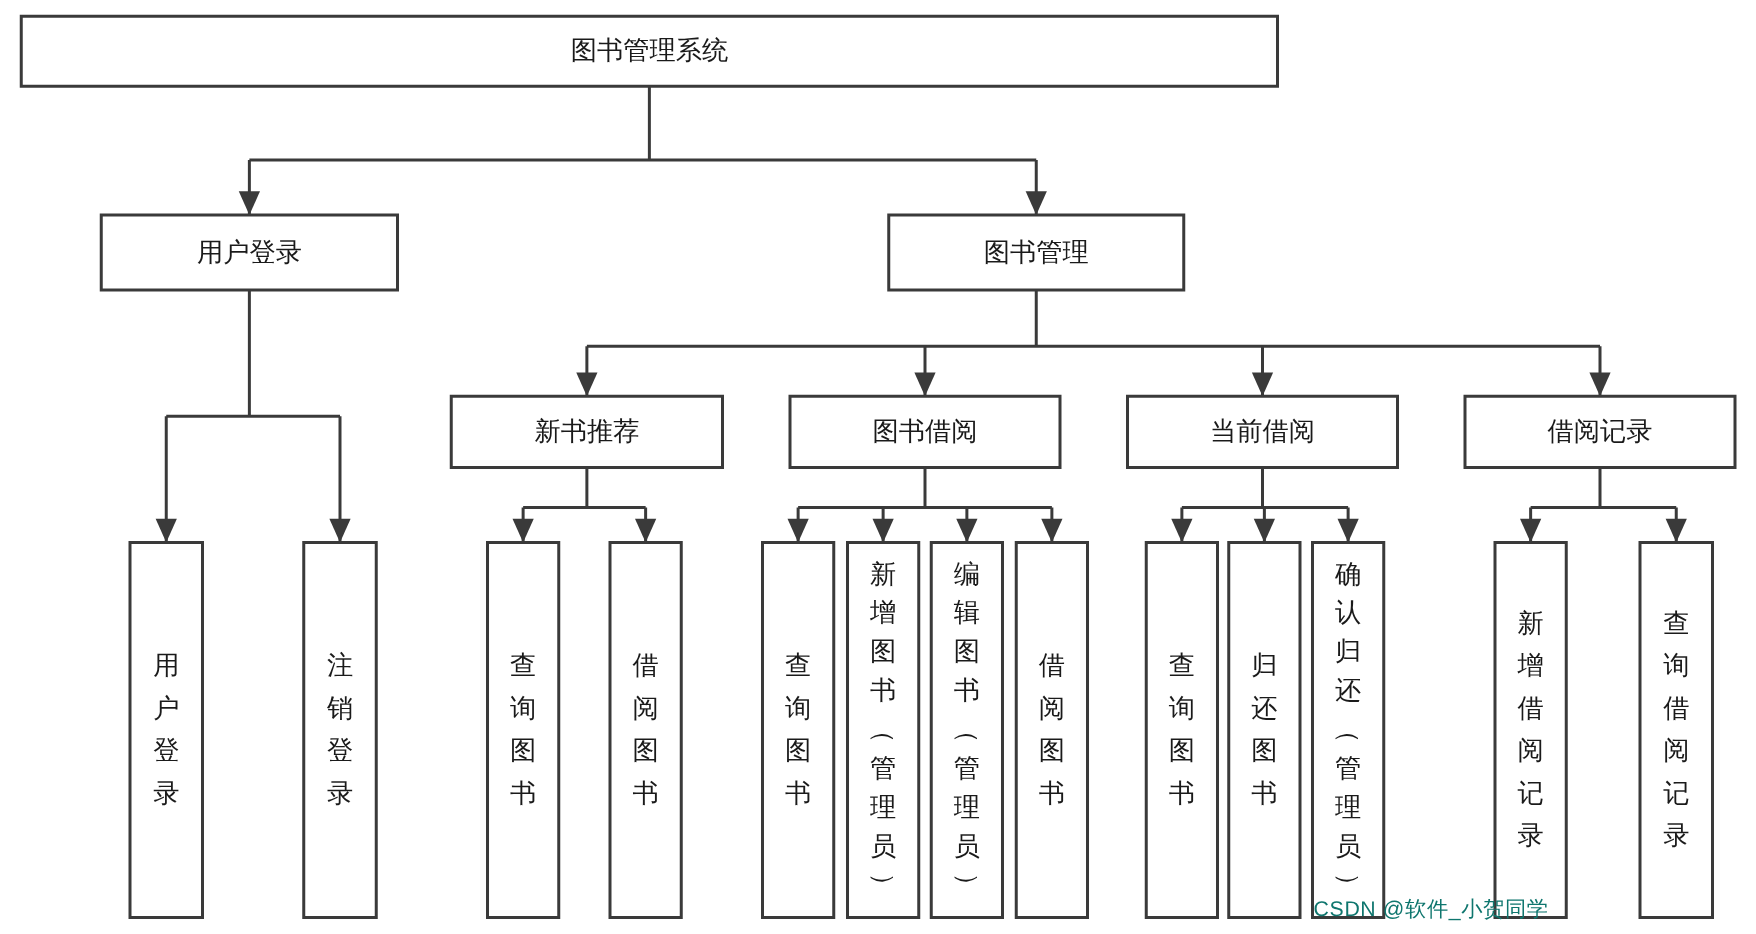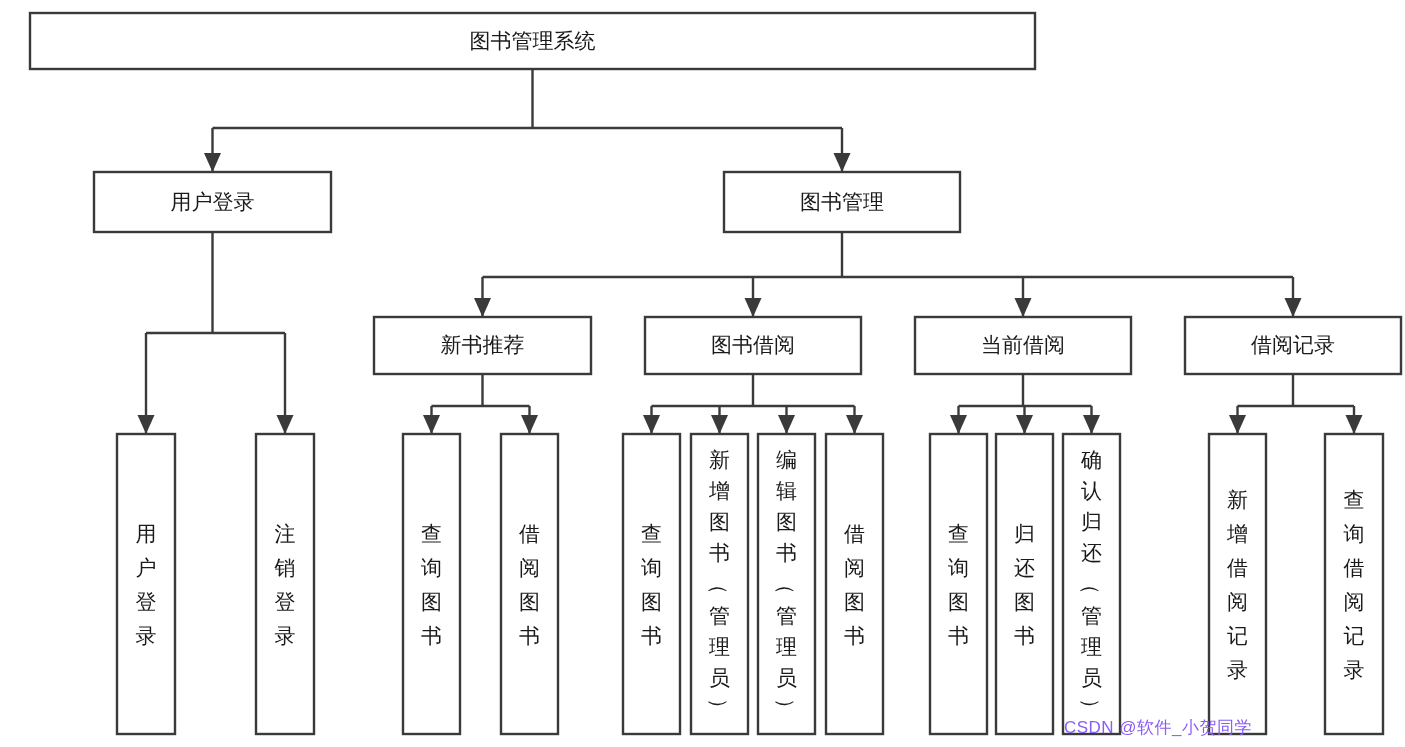--- a/index.html
+++ b/index.html
@@ -9,21 +9,21 @@
   }
   body {
     width: 1405px;
     height: 747px;
     font-family: "Liberation Sans", "DejaVu Sans", sans-serif;
     overflow: hidden;
     position: relative;
   }
   #diagram-root {
     position: absolute;
-    left: 13px;
+    left: 0;
     top: 0;
     width: 1253px;
     height: 747px;
   }
   svg.tree {
     display: block;
     width: 1405px;
     height: 747px;
   }
   .node-box {
@@ -53,21 +53,21 @@
     font-size: 21px;
     fill: #1a1a1a;
     text-anchor: middle;
   }
   .watermark {
     position: absolute;
     right: 14px;
     bottom: 8px;
     font-family: "Liberation Sans", "DejaVu Sans", sans-serif;
     font-size: 17px;
-    color: #8b5cf6;
+    color: #0f766e;
     white-space: nowrap;
     letter-spacing: 0.5px;
     user-select: none;
   }
 </style>
 </head>
 <body>
 
 <div id="diagram-root">
   <svg class="tree" id="tree-svg" viewBox="0 0 1405 747">

